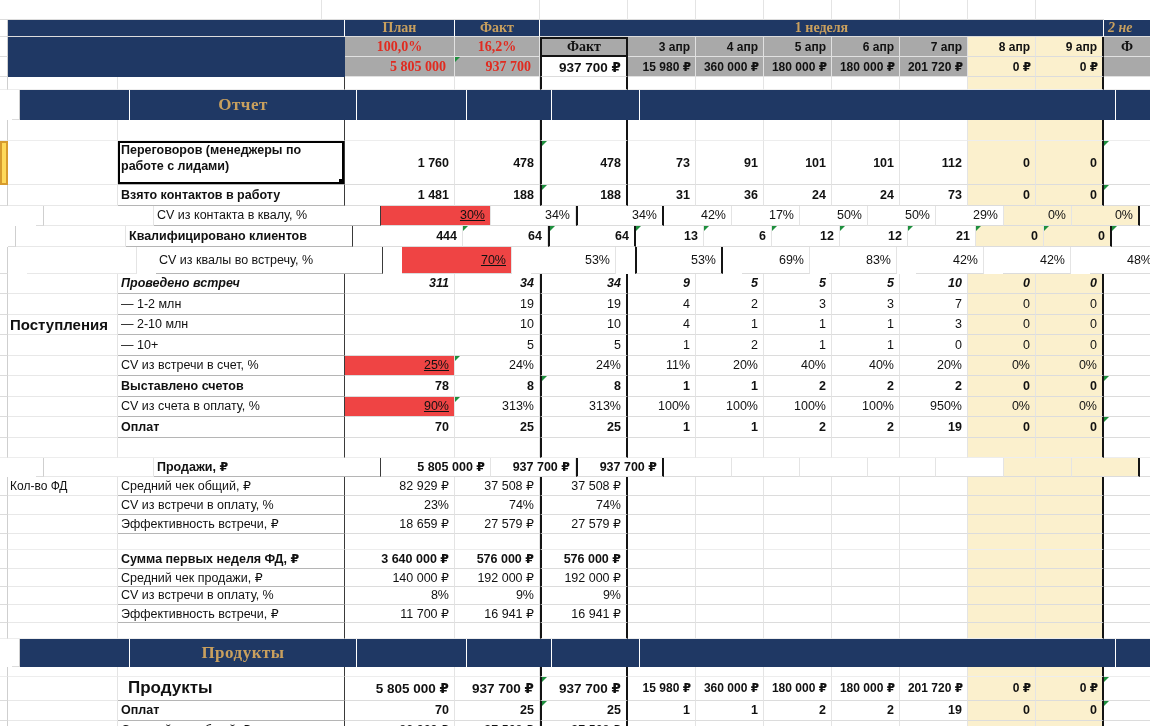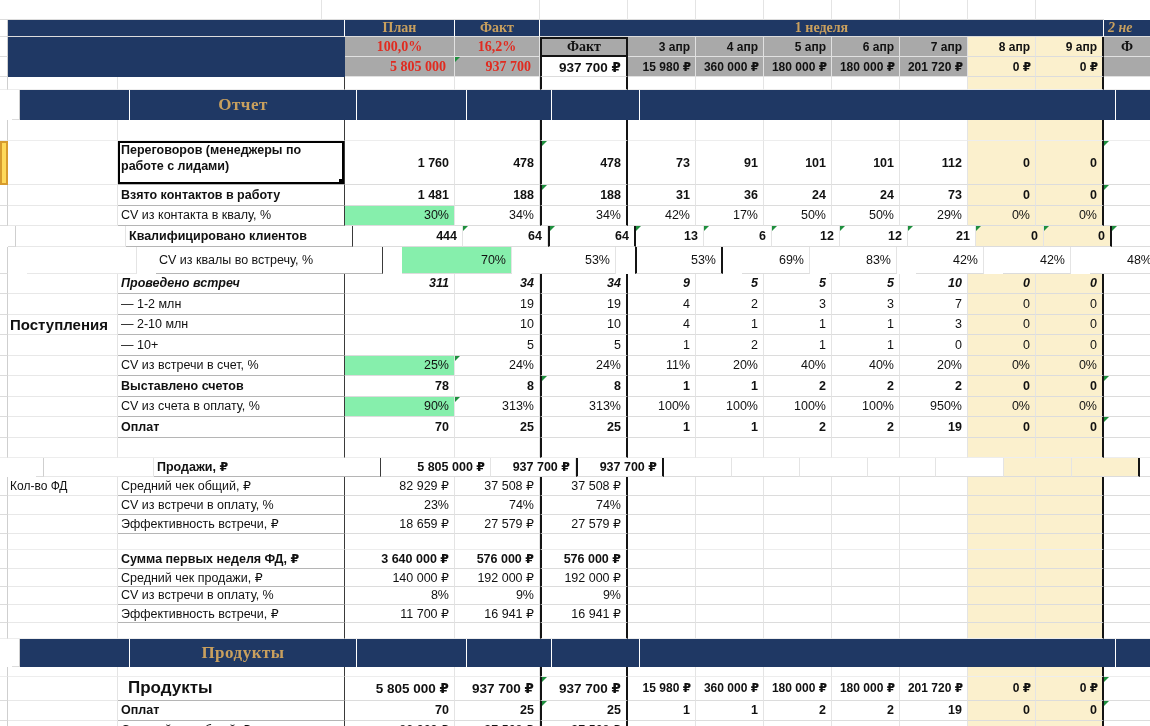--- a/index.html
+++ b/index.html
@@ -15,21 +15,21 @@
      border-right:1px solid #e4e4e4;border-bottom:1px solid #dcdcdc;}
   .num{justify-content:flex-end;padding-right:5px;}
   .b{font-weight:bold;}
   .cA{border-right:1px solid #cfcfcf;}
   .cSide{padding-left:2px;border-bottom-color:#e8e8e8;}
   .sb{font-weight:bold;font-size:15px;}
   .ss{font-size:12px;}
   .cLabel{padding-left:3px;border-right:1px solid #3a3a3a;border-bottom-color:#b5b5b5;}
   .cFW{border-left:2px solid #141414;border-right:2px solid #141414;}
   .dlast{border-right:2px solid #141414;}
-  .lg{background:#86efac;}
+  .lg{background:#ef4444;text-decoration:underline;}
   .cr{background:#fbf0cd;}
   .gy{background:#a9a9a9;border-right:1px solid rgba(255,255,255,.65);border-bottom:1px solid rgba(255,255,255,.65);}
   .navy{background:#1f3864;border-right:1px solid #fff;}
   .nob{border-bottom:none;border-right:none;}
   .gold{color:#c9a05e;font-family:"Liberation Serif","DejaVu Serif",serif;font-weight:bold;font-size:14px;justify-content:center;}
   .bandc{background:#1f3864;border-right:1px solid #fff;border-bottom:none;}
   .bandlab{color:#c9a05e;font-family:"Liberation Serif","DejaVu Serif",serif;font-weight:bold;font-size:17px;justify-content:center;letter-spacing:.5px;}
   .red{color:#e02b20;font-family:"Liberation Serif","DejaVu Serif",serif;font-weight:bold;font-size:14px;}
   .serifb{font-family:"Liberation Serif","DejaVu Serif",serif;font-weight:bold;font-size:14px;}
   .fbox{border:2px solid #141414;justify-content:center;padding-right:0;}
@@ -179,21 +179,21 @@
         <div class="c cDay num b">36</div>
         <div class="c cDay num b">24</div>
         <div class="c cDay num b">24</div>
         <div class="c cDay num b">73</div>
         <div class="c cDay num b cr">0</div>
         <div class="c cDay num b cr dlast">0</div>
         <div class="c cW2" style="border-right: none;">
           <i class="gc"></i>
         </div>
       </div>
-      <div class="row g-data" style="height: 20.5px;">
+      <div class="row g-data" style="height: 20.5px; padding-left: 36px;">
         <div class="c cA"></div>
         <div class="c cSide sb"></div>
         <div class="c cLabel">CV из контакта в квалу, %</div>
         <div class="c cPlan num lg">30%</div>
         <div class="c cFakt num">34%</div>
         <div class="c cFW num">34%</div>
         <div class="c cDay num">42%</div>
         <div class="c cDay num">17%</div>
         <div class="c cDay num">50%</div>
         <div class="c cDay num">50%</div>

